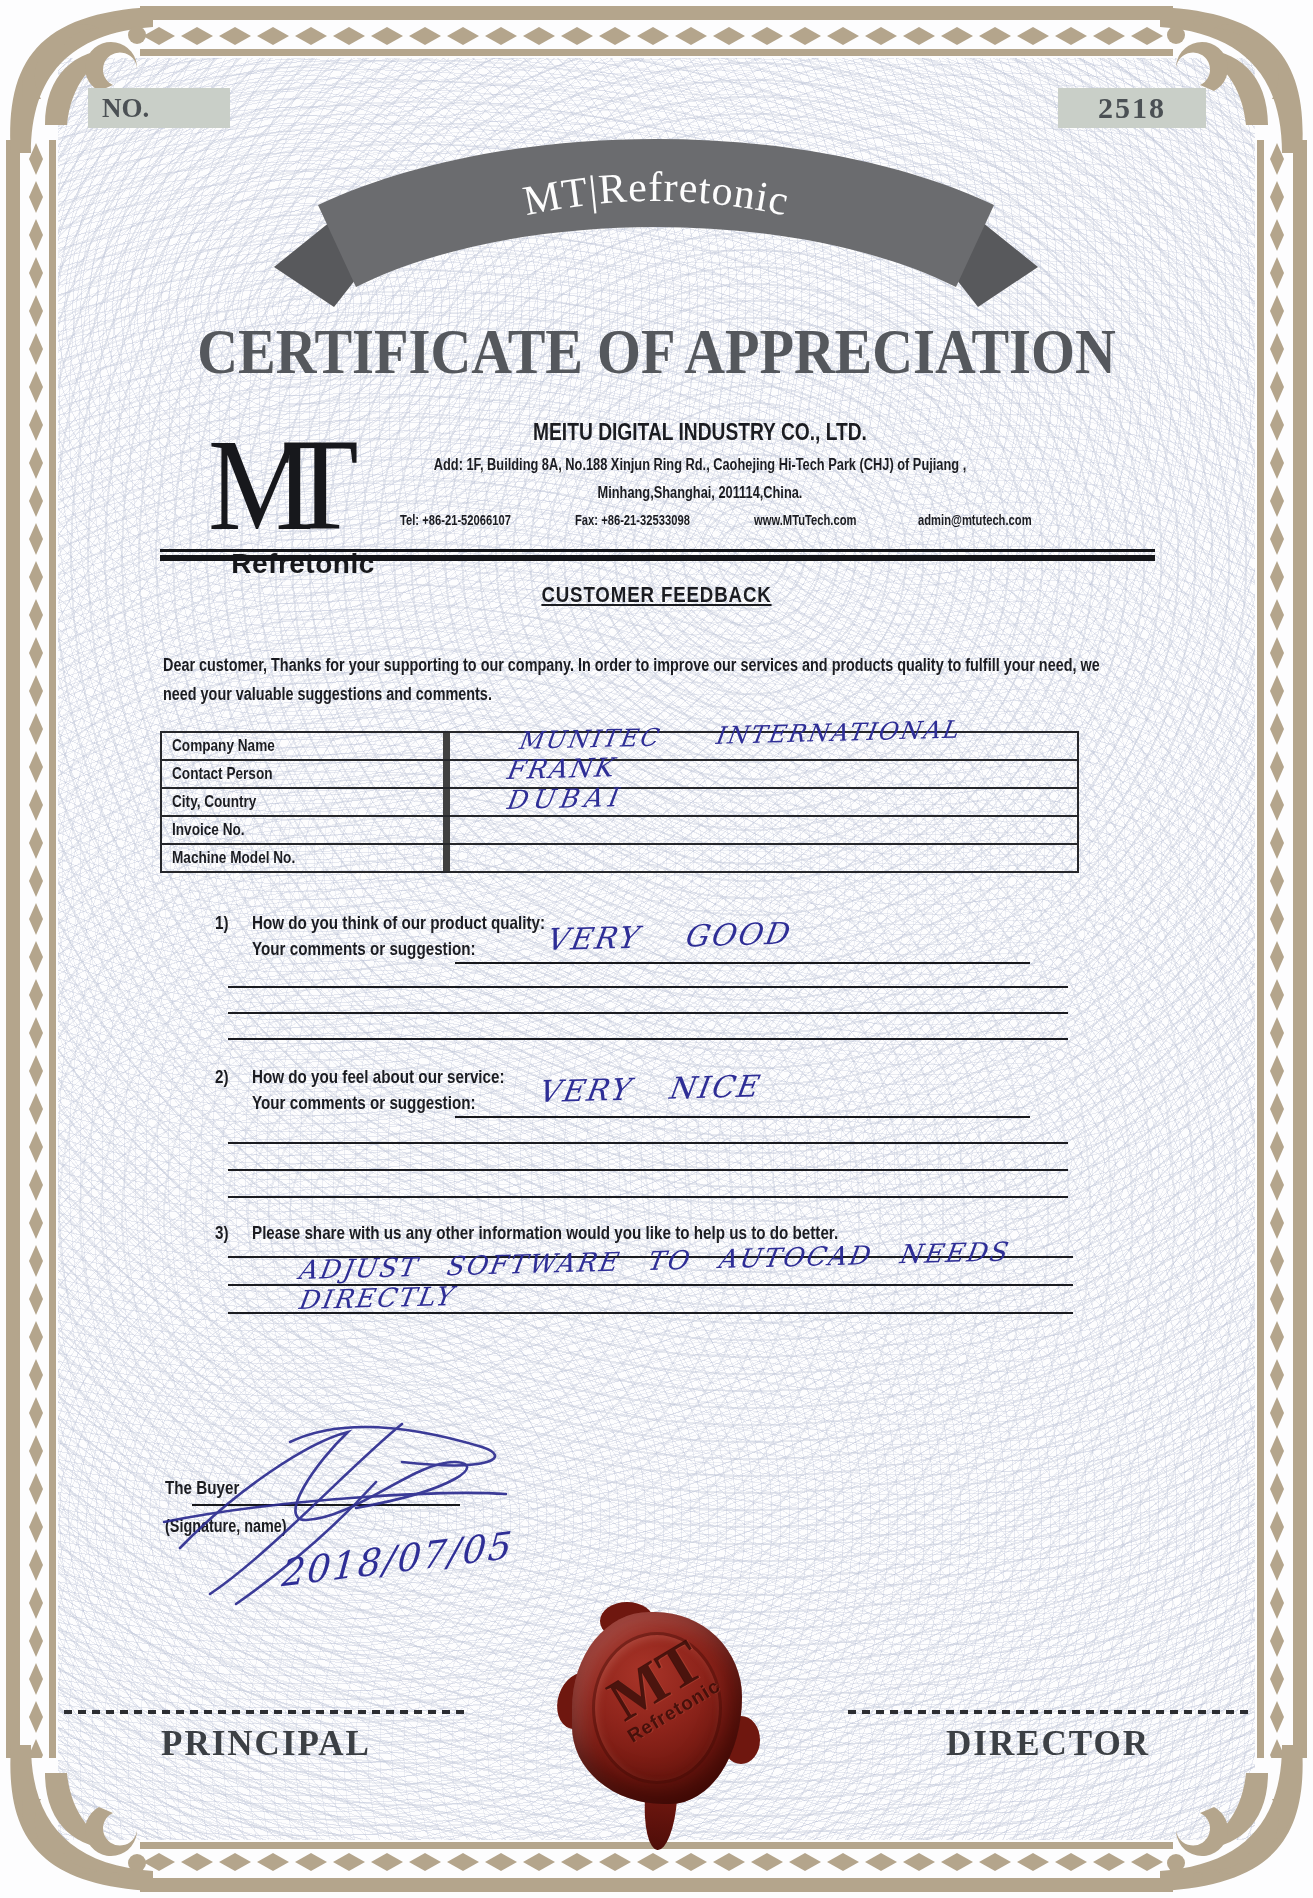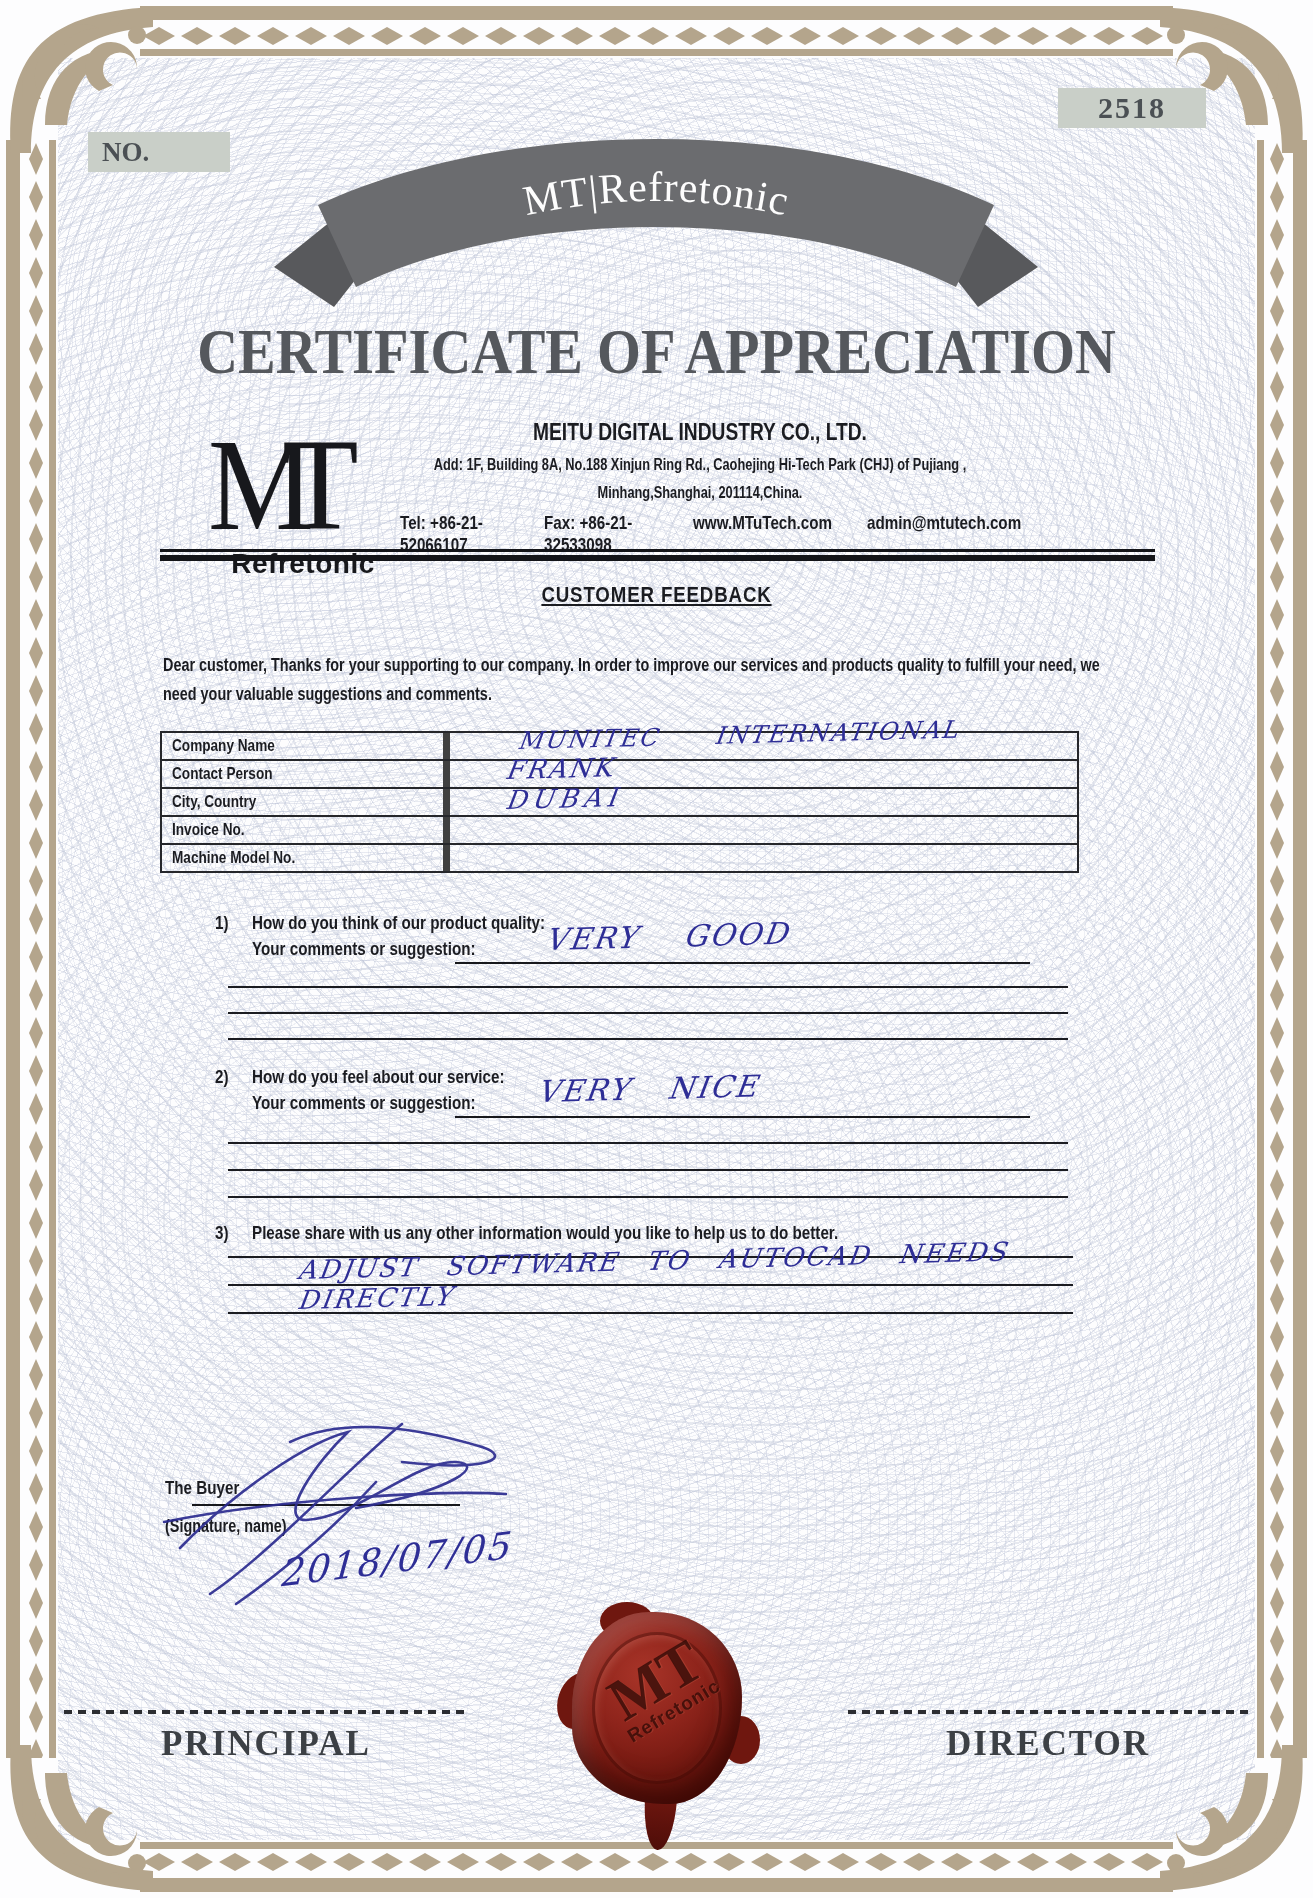--- a/index.html
+++ b/index.html
@@ -17,21 +17,21 @@
     repeating-radial-gradient(circle at 58% 28%, rgba(196,202,218,.40) 0 2px, transparent 2px 17px),
     repeating-radial-gradient(circle at 30% 65%, rgba(196,202,218,.30) 0 2px, transparent 2px 21px);}
   
   .bar{position:absolute;background:#b4a58c;z-index:2;}
   .strip{position:absolute;z-index:2;}
   .corner{position:absolute;width:152px;height:152px;z-index:3;}
   .c-tr{transform:scaleX(-1);} .c-bl{transform:scaleY(-1);} .c-br{transform:scale(-1,-1);}
   
   .badge{position:absolute;background:#c9cfc8;color:#4b5054;z-index:4;
          font-family:"Liberation Serif",serif;font-weight:700;}
-  .badge-no{left:88px;top:88px;width:142px;height:40px;font-size:27px;line-height:40px;padding-left:14px;box-sizing:border-box;margin-top:44px;}
+  .badge-no{left:88px;top:88px;width:142px;height:40px;font-size:27px;line-height:40px;padding-left:14px;box-sizing:border-box;}
   .badge-serial{left:1058px;top:88px;width:148px;height:40px;font-size:30px;line-height:40px;text-align:center;letter-spacing:2px;}
   
   .ribbon{position:absolute;left:256px;top:135px;z-index:4;}
   
   .title{position:absolute;left:0;top:318px;width:1313px;text-align:center;z-index:4;
          font-family:"Liberation Serif",serif;font-weight:700;font-size:60px;color:#55585d;
          letter-spacing:0;transform:scale(.94,1.06);}
   
   .cl{display:inline-block;transform:scaleX(.8);transform-origin:0 50%;}
   .cx{transform:scaleX(.8);transform-origin:50% 50%;}
@@ -40,21 +40,21 @@
   .logo{position:absolute;left:208px;top:422px;width:190px;height:160px;z-index:4;color:#17181c;}
   .logo .mono{position:relative;height:128px;font-family:"Liberation Serif",serif;font-weight:400;}
   .logo .m{position:absolute;left:0;top:-14px;font-size:132px;transform:scaleX(.9);transform-origin:0 0;}
   .logo .t{position:absolute;left:74px;top:-14px;font-size:132px;transform:scaleX(.95);transform-origin:0 0;}
   .logo .brand{position:absolute;left:0;top:126px;width:190px;text-align:center;
                font-size:28px;font-weight:700;letter-spacing:.5px;}
   
   .co-name{position:absolute;left:350px;top:418px;width:700px;text-align:center;font-size:24px;z-index:4;}
   .co-a1{position:absolute;left:350px;top:456px;width:700px;text-align:center;font-size:16px;z-index:4;}
   .co-a2{position:absolute;left:350px;top:484px;width:700px;text-align:center;font-size:16px;z-index:4;}
-  .co-contacts{position:absolute;left:400px;top:512px;width:660px;display:flex;justify-content:space-between;font-size:19px;z-index:4;}
+  .co-contacts{position:absolute;left:400px;top:512px;width:660px;display:flex;justify-content:space-between;font-size:14px;z-index:4;}
   
   .rule{position:absolute;left:160px;top:549px;width:995px;height:12px;box-sizing:border-box;
         border-top:3px solid #141519;border-bottom:6px solid #141519;z-index:4;}
   .section-title{position:absolute;left:0;top:582px;width:1313px;text-align:center;font-size:22px;letter-spacing:1px;z-index:4;text-decoration:underline;}
   .intro1{position:absolute;left:163px;top:655px;white-space:nowrap;font-size:18px;z-index:4;}
   .intro2{position:absolute;left:163px;top:684px;white-space:nowrap;font-size:18px;z-index:4;}
   
   .info-table{position:absolute;left:160px;top:731px;width:915px;border:2px solid #26272b;z-index:4;background:transparent;}
   .trow{display:flex;height:26px;border-bottom:2px solid #26272b;}
   .trow:last-child{border-bottom:none;}

